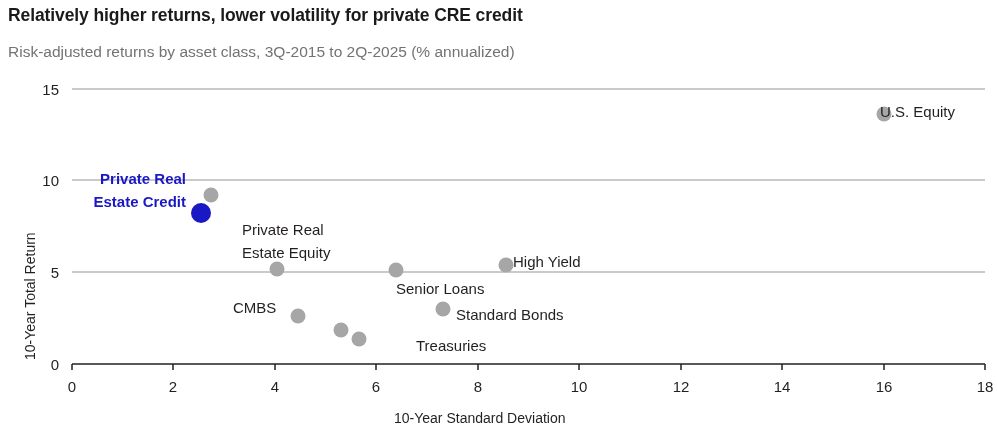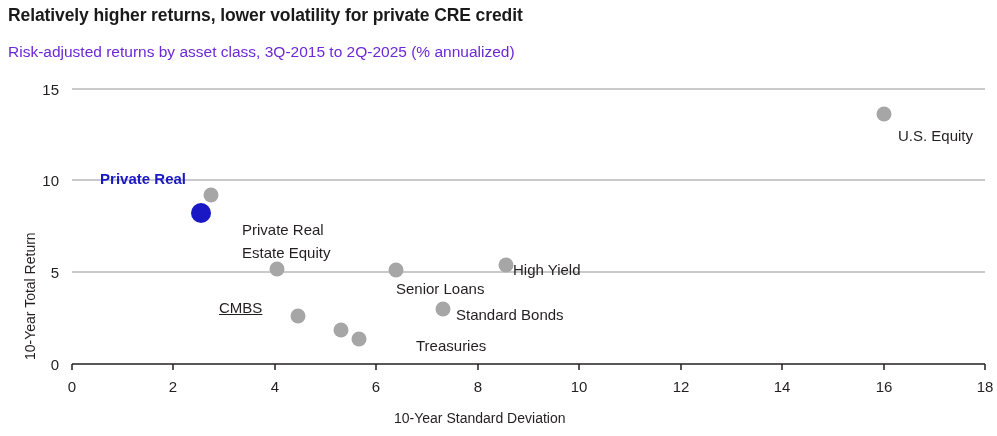--- a/index.html
+++ b/index.html
@@ -27,21 +27,21 @@
     font-weight: bold;
     letter-spacing: -0.1px;
     color: #1a1a1a;
   }
   .subtitle {
     position: absolute;
     left: 8px;
     top: 43px;
     font-size: 15.5px;
     font-weight: normal;
-    color: #6d28d9;
+    color: #737373;
   }
   .plot-area {
     position: absolute;
     left: 0;
     top: 70px;
     width: 997px;
     height: 366px;
   }
   svg.chart {
     position: absolute;
@@ -130,30 +130,31 @@
       <circle cx="277" cy="199" r="7.5" fill="#a6a6a6"></circle>
       <circle cx="396" cy="200" r="7.5" fill="#a6a6a6"></circle>
       <circle cx="506" cy="195" r="7.5" fill="#a6a6a6"></circle>
       <circle cx="443" cy="239" r="7.5" fill="#a6a6a6"></circle>
       <circle cx="298" cy="246" r="7.5" fill="#a6a6a6"></circle>
       <circle cx="341" cy="260" r="7.5" fill="#a6a6a6"></circle>
       <circle cx="359" cy="269" r="7.5" fill="#a6a6a6"></circle>
       <circle cx="201" cy="143" r="10" fill="#1a18c4"></circle>
     </svg>
 
-    <div class="point-label" style="left:898px; top:33px;margin-top:24px;">U.S. Equity</div>
+    <div class="point-label" style="left:880px; top:33px;">U.S. Equity</div>
 
     <div class="point-label highlight" style="left:0px; top:100px; width:186px;">Private Real</div>
+    <div class="point-label highlight" style="left:0px; top:123px; width:186px;">Estate Credit</div>
 
     <div class="point-label" style="left:242px; top:151px;">Private Real</div>
     <div class="point-label" style="left:242px; top:174px;">Estate Equity</div>
 
     <div class="point-label" style="left:396px; top:210px;">Senior Loans</div>
-    <div class="point-label" style="left:513px; top:191px;">High Yield</div>
+    <div class="point-label" style="left:513px; top:183px;">High Yield</div>
     <div class="point-label" style="left:456px; top:236px;">Standard Bonds</div>
-    <div class="point-label" style="left:219px; top:229px;text-decoration:underline;">CMBS</div>
+    <div class="point-label" style="left:233px; top:229px;">CMBS</div>
     <div class="point-label" style="left:368px; top:267px;margin-left:48px;">Treasuries</div>
 
     <div class="axis-label-y" style="left:22px; top:290px;">10-Year Total Return</div>
     <div class="axis-label-x" style="left:378px; top:340px;">10-Year Standard Deviation</div>
 
   </div>
 </div>
 
 </body></html>

